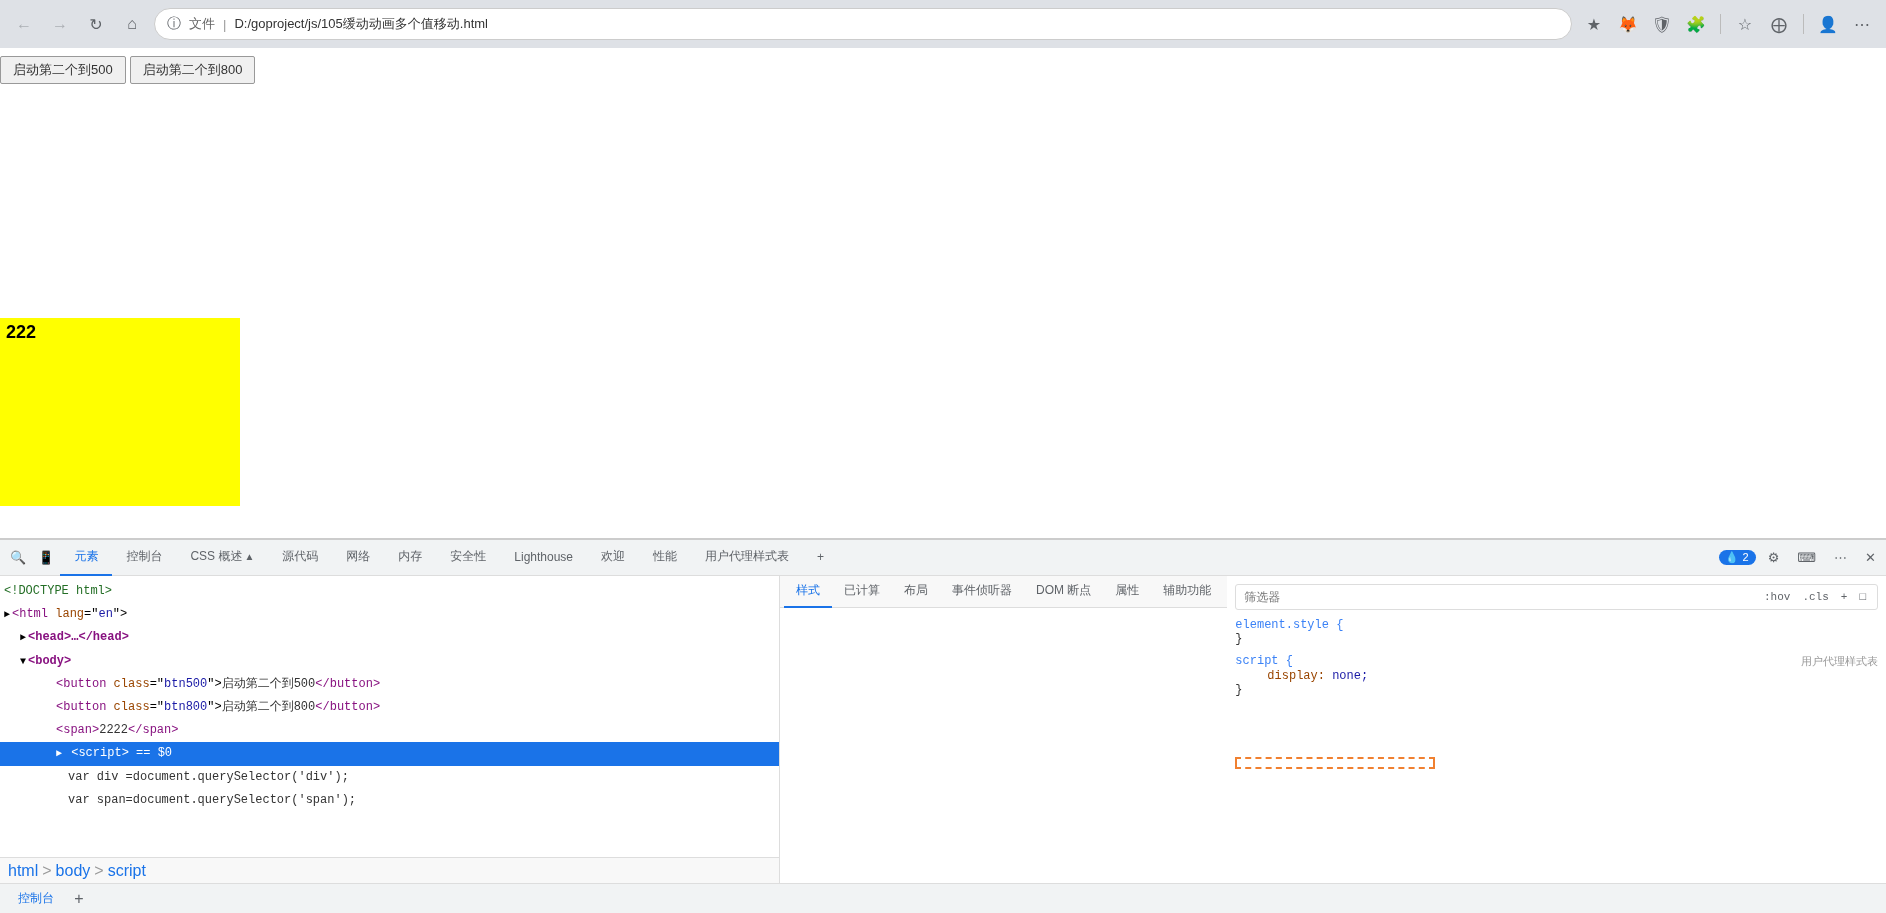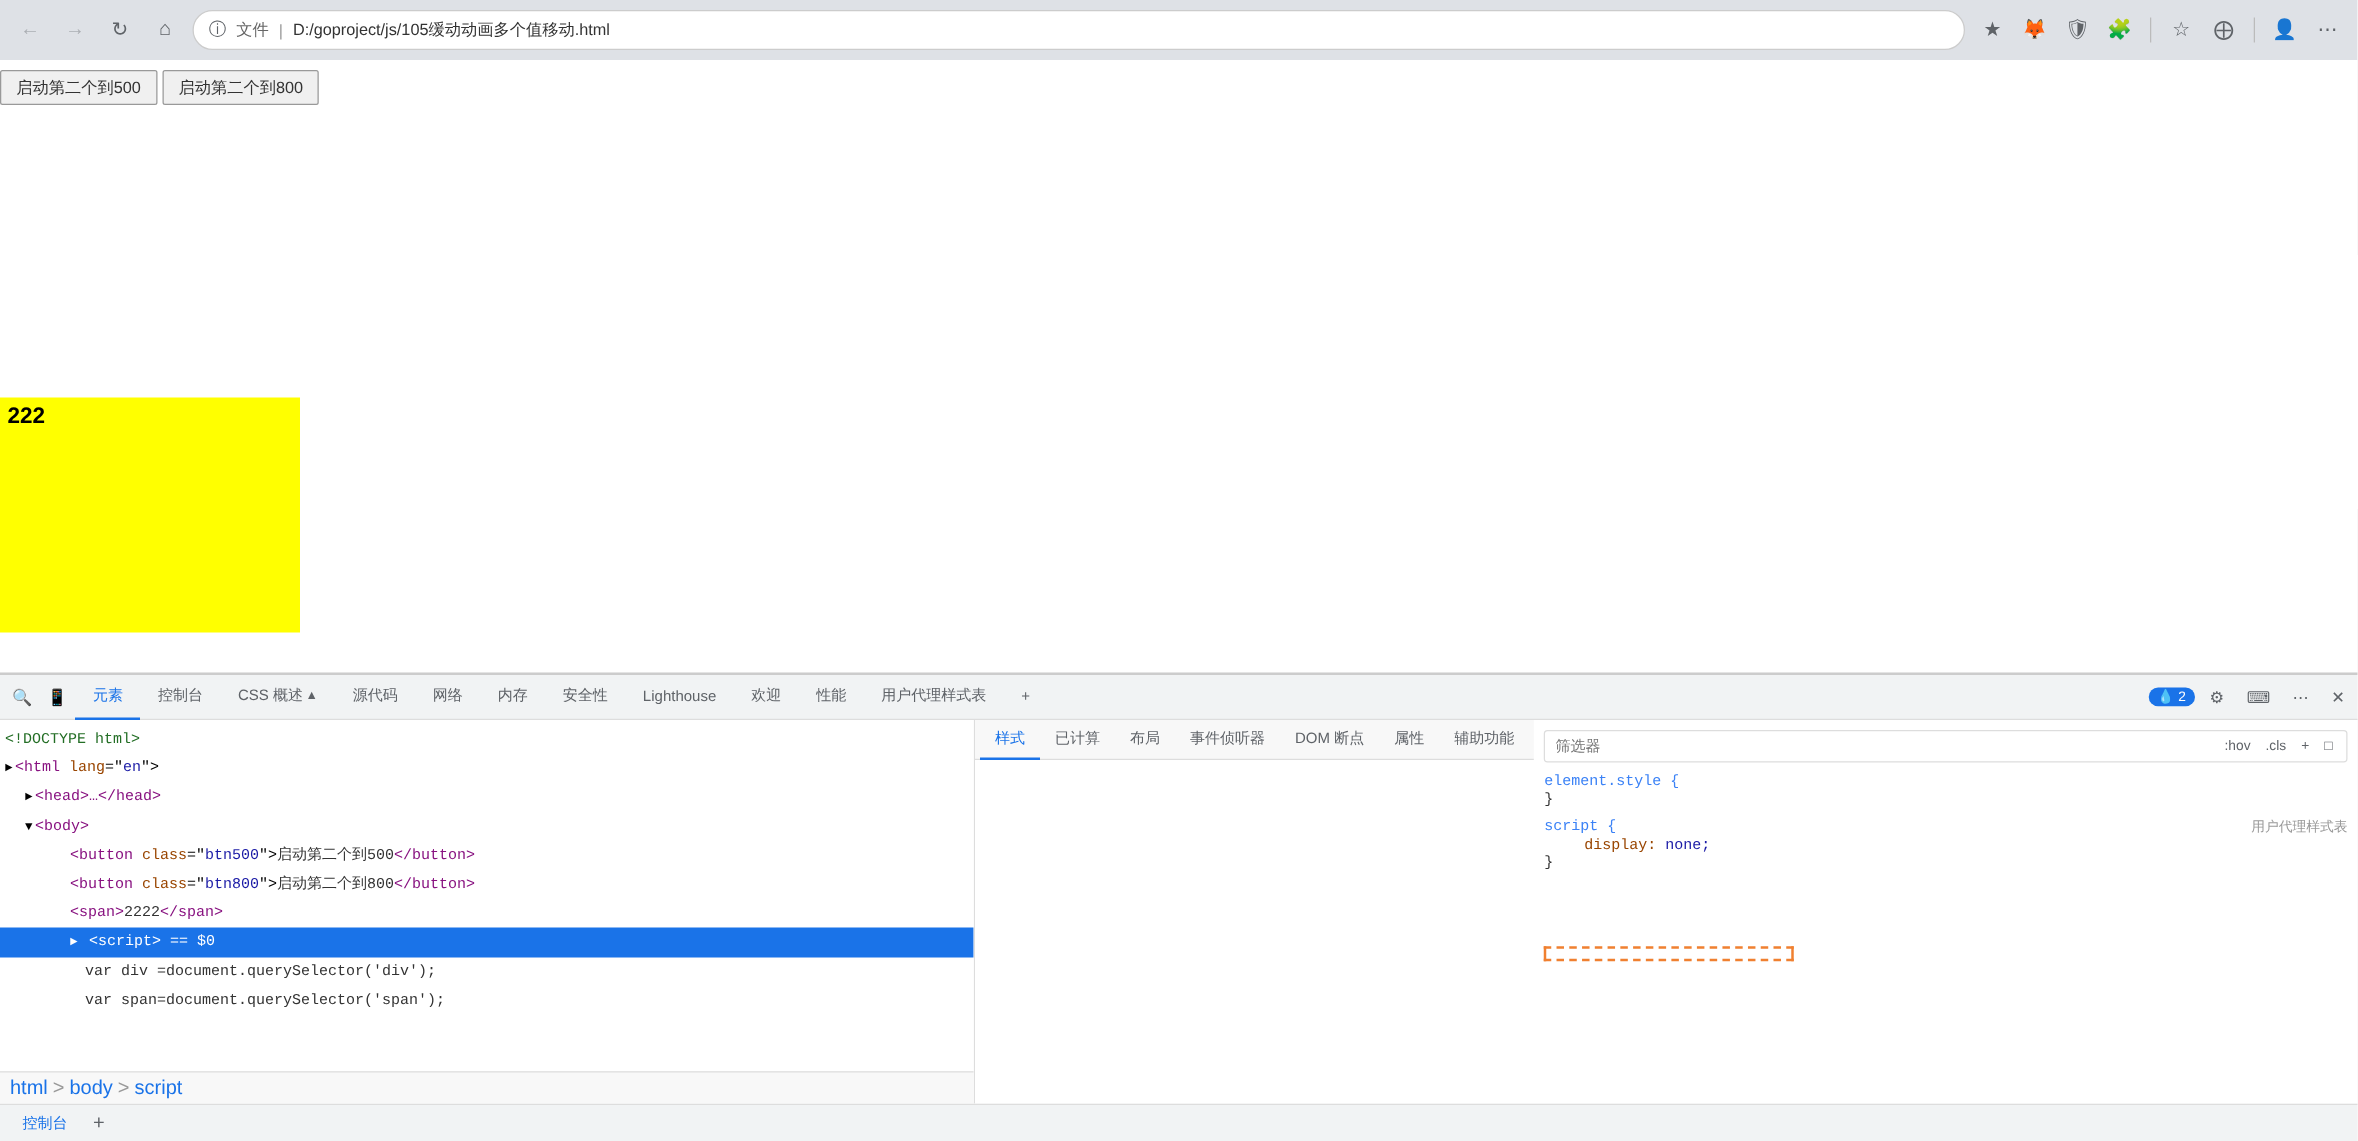--- a/index.html
+++ b/index.html
@@ -168,21 +168,21 @@
       line-height: 1.6;
       white-space: nowrap;
       cursor: pointer;
     }
     .dom-line.selected { background: #1a73e8; color: white; }
     .tag { color: #881280; }
     .attr { color: #994500; }
     .attrval { color: #1a1aa6; }
     .text-content { color: #333; }
     .comment { color: #236e25; }
-    .indent-1 { padding-left: 20px; }
+    .indent-1 { padding-left: 20px; font-weight: bold; }
     .indent-2 { padding-left: 56px; }
     .indent-4 { padding-left: 68px; }
     .triangle { font-size: 10px; margin-right: 2px; cursor: pointer; }
 
     
     .devtools-breadcrumb {
       display: flex;
       align-items: center;
       background: #f8f8f8;
       border-top: 1px solid #ddd;
@@ -240,21 +240,21 @@
       border-radius: 3px;
       padding: 2px 8px;
       margin-bottom: 8px;
       height: 26px;
       gap: 6px;
     }
     .styles-filter-input {
       border: none; outline: none; flex: 1; font-size: 12px; background: transparent;
     }
     .styles-filter-actions {
-      display: flex; gap: 6px; align-items: flex-start;
+      display: flex; gap: 6px; align-items: flex-start; font-family: Liberation Mono, monospace;
     }
     .filter-action-btn {
       font-size: 11px; color: #5f6368; cursor: pointer; padding: 1px 3px;
       border-radius: 2px;
     }
 
     .style-rule {
       margin-bottom: 8px;
       font-family: 'Courier New', monospace;
       font-size: 12px;

